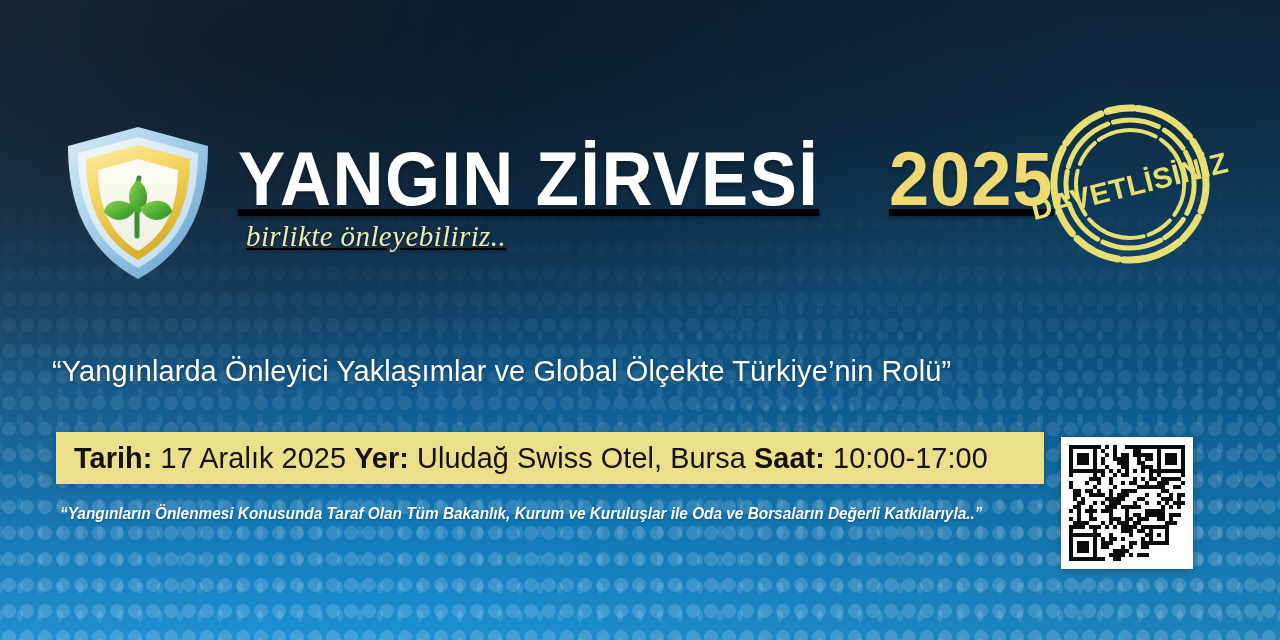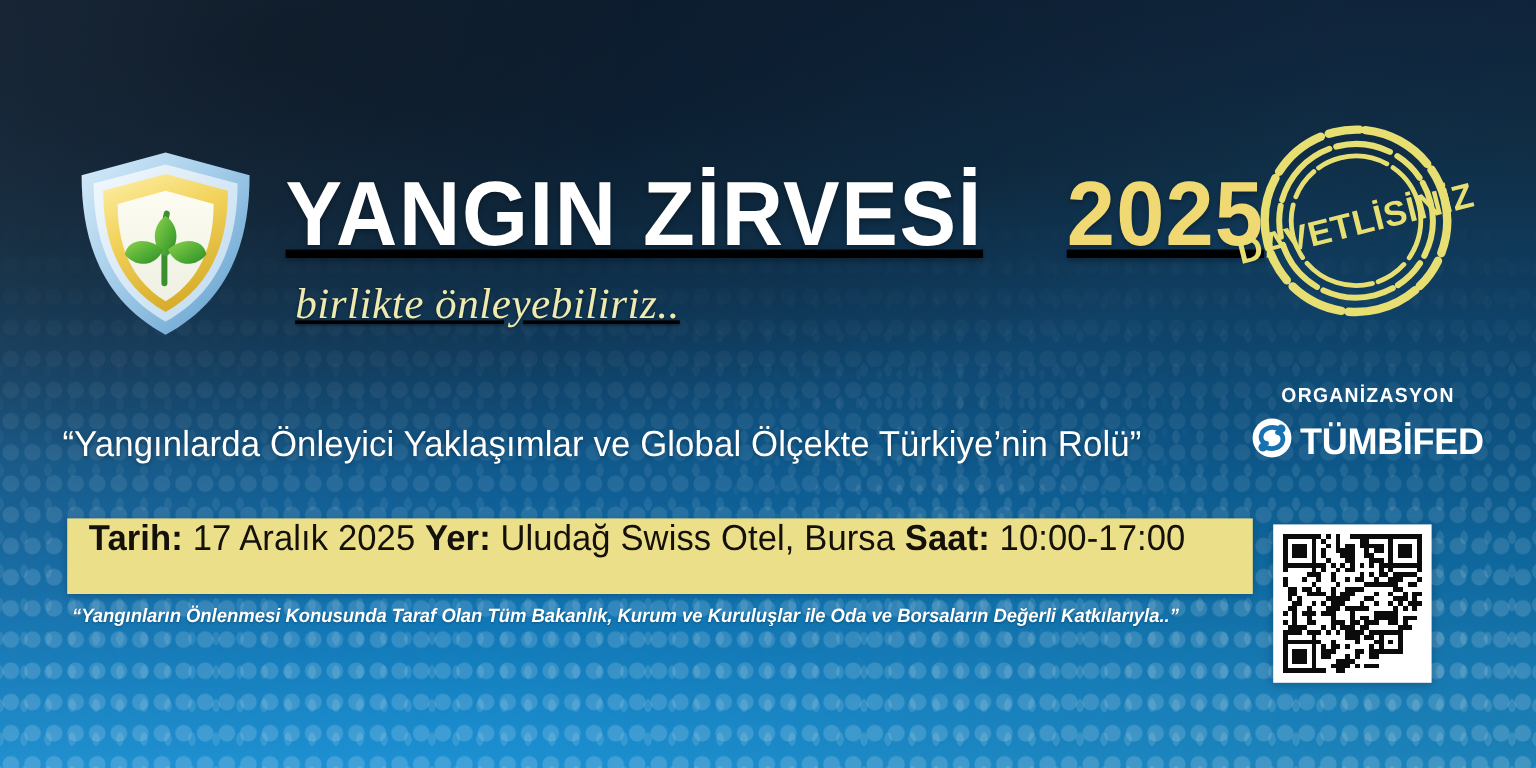--- a/index.html
+++ b/index.html
@@ -87,44 +87,44 @@
   .title-year{
     font-family:"Liberation Sans", sans-serif;
     font-weight:700; font-size:76px; line-height:78px;
     letter-spacing:1px; color:#f0d872;
     margin-left:26px;
     transform:scaleX(.95); transform-origin:left center;
     text-shadow:0 2px 5px rgba(0,0,0,.32);
   }
   .tagline{
     font-family:"Liberation Serif", serif;
-    font-style:italic; font-size:36px; color:#eeeab0;
+    font-style:italic; font-size:29px; color:#eeeab0;
     letter-spacing:.4px;
-    margin-top:14px; margin-left:8px;
+    margin-top:2px; margin-left:8px;
     text-shadow:0 1px 3px rgba(0,0,0,.45);
   }
 
   
   .stamp{ position:absolute; left:1026px; top:92px; width:208px; height:178px; }
 
   
   .theme-quote{
     position:absolute; left:52px; top:352px; width:930px;
     font-family:"Liberation Sans", sans-serif;
     font-size:30px; line-height:38px; color:#ffffff;
     letter-spacing:.1px; white-space:nowrap;
     transform:scaleX(.965); transform-origin:left center;
     text-shadow:0 1px 4px rgba(0,0,0,.32);
   }
 
   
   .detail-bar{
     position:absolute; left:56px; top:432px;
-    height:63px; padding:0 18px;
-    display:flex; 
+    height:52px; padding:0 18px;
+    display:flex; align-items:center;
     background:#ecdf89;
     box-shadow:0 2px 6px rgba(0,0,0,.22);
   }
   .detail-bar .dtxt{
     font-family:"Liberation Sans", sans-serif;
     font-size:30px; color:#14100a; white-space:nowrap;
     letter-spacing:.1px;
     transform:scaleX(.96); transform-origin:left center;
   }
   .detail-bar .dtxt b{ font-weight:700; }
@@ -236,35 +236,20 @@
   <div class="theme-quote">“Yangınlarda Önleyici Yaklaşımlar ve Global Ölçekte Türkiye’nin Rolü”</div>
 
   <div class="detail-bar">
     <div class="dtxt">
       <b>Tarih:</b><span>&nbsp;</span><span>17 Aralık 2025</span><span>&nbsp;</span><b>Yer:</b><span>&nbsp;</span><span>Uludağ Swiss Otel, Bursa</span><span>&nbsp;</span><b>Saat:</b><span>&nbsp;</span><span>10:00-17:00</span>
     </div>
   </div>
 
   <div class="footnote">“Yangınların Önlenmesi Konusunda Taraf Olan Tüm Bakanlık, Kurum ve Kuruluşlar ile Oda ve Borsaların Değerli Katkılarıyla..”</div>
 
-  <div class="org-wrap">
-    <div class="org-label">ORGANİZASYON</div>
-    <div class="org-logo-row">
-      <span>
-        <svg width="36" height="36" viewBox="0 0 40 40" xmlns="http://www.w3.org/2000/svg">
-          <circle cx="20" cy="20" r="18" fill="#ffffff"></circle>
-          <path d="M27 12 C20 8 11 11 10 18 C9.4 22 12 25 15 25" stroke="#1672b3" stroke-width="4.4" fill="none" stroke-linecap="round"></path>
-          <path d="M13 28 C20 32 29 29 30 22 C30.6 18 28 15 25 15" stroke="#1672b3" stroke-width="4.4" fill="none" stroke-linecap="round"></path>
-          <circle cx="28.5" cy="11.5" r="4" fill="#1672b3"></circle>
-          <circle cx="11.5" cy="28.5" r="4" fill="#1672b3"></circle>
-        </svg>
-      </span>
-      <span class="org-name">TÜMBİFED</span>
-    </div>
-  </div>
 
   <div class="qr-card">
     <svg viewBox="0 0 29 29" shape-rendering="crispEdges" xmlns="http://www.w3.org/2000/svg">
       <rect width="29" height="29" fill="#ffffff"></rect>
       <g fill="#0b0b0b" id="qr-cells">
           <rect x="0" y="0" width="1" height="1"></rect>
           <rect x="1" y="0" width="1" height="1"></rect>
           <rect x="2" y="0" width="1" height="1"></rect>
           <rect x="3" y="0" width="1" height="1"></rect>
           <rect x="4" y="0" width="1" height="1"></rect>

